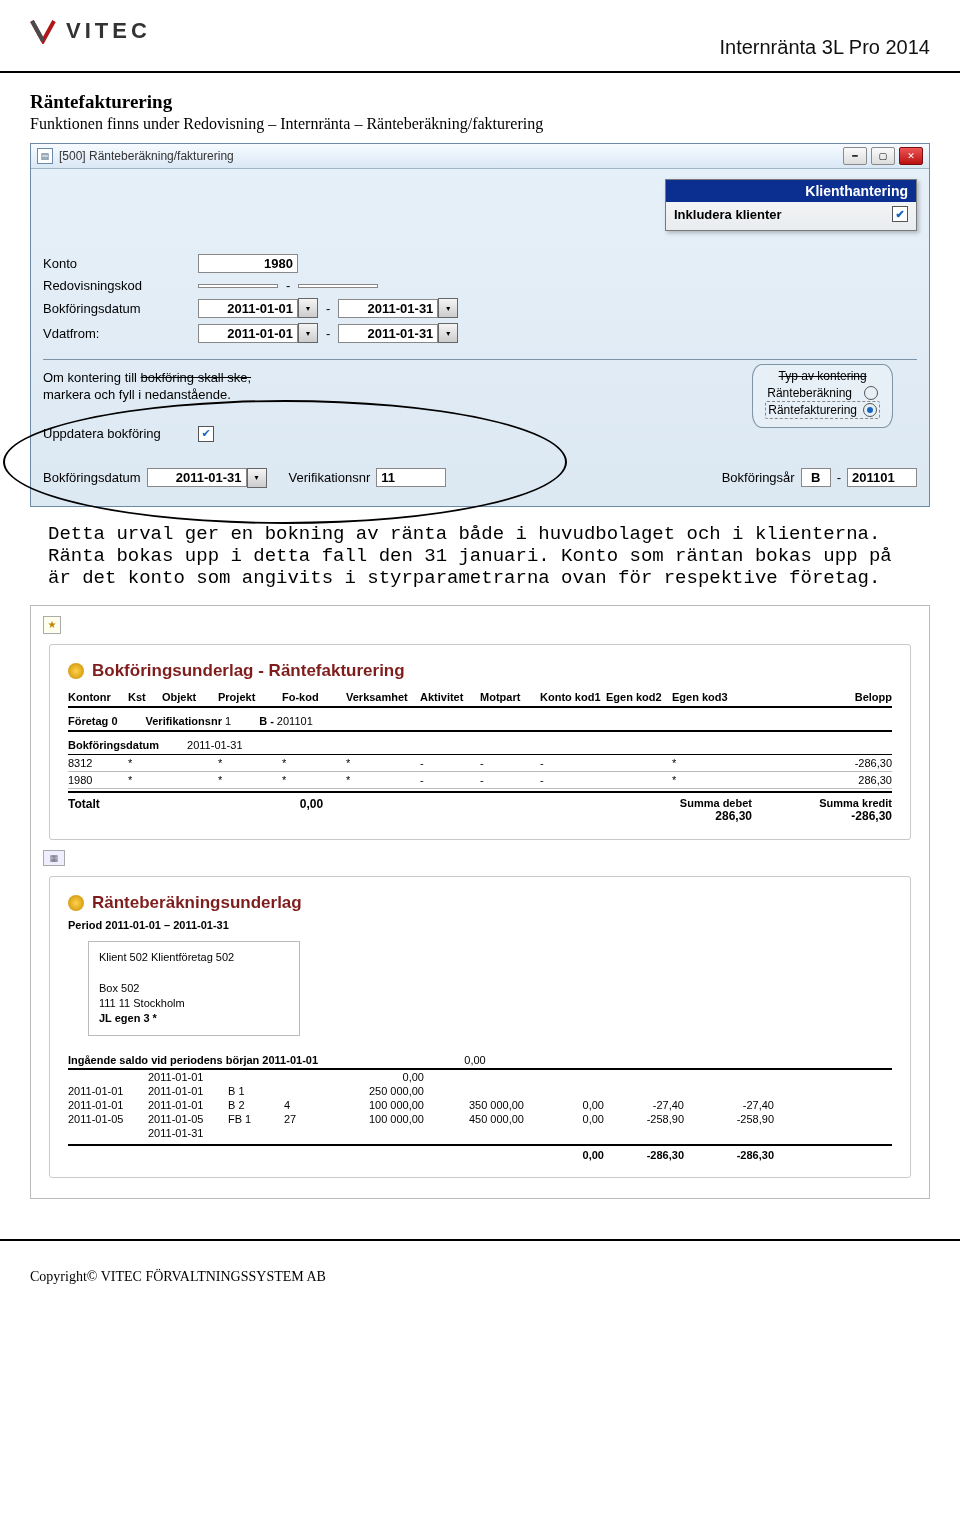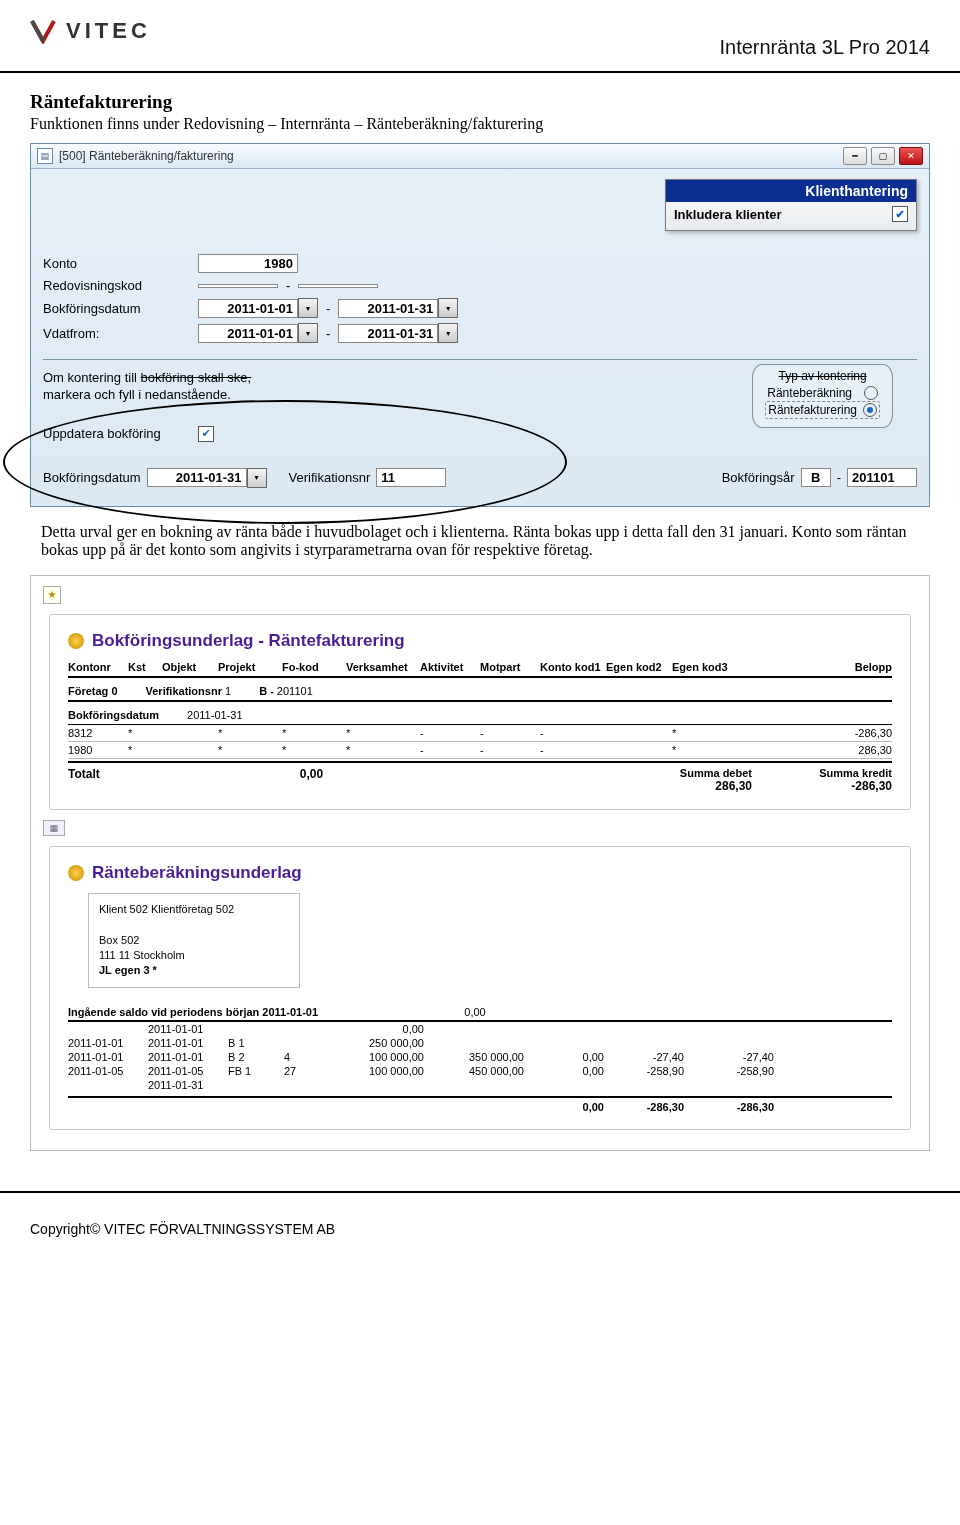--- a/index.html
+++ b/index.html
@@ -41,26 +41,26 @@
   .radio-box{position:absolute;right:24px;top:-6px;border:1px solid #7f94a5;border-radius:10px/14px;padding:4px 12px 8px 12px;font-size:12px;background:rgba(255,255,255,.25)}
   .radio-box .grp-title{text-align:center;text-decoration:line-through;font-size:12px;margin-bottom:2px}
   .radio-row{display:flex;align-items:flex-end;justify-content:space-between;gap:6px;font-size:12px;padding:1px 2px}
   .radio-row .rb{width:12px;height:12px;border:1px solid #555;border-radius:50%;display:inline-flex;align-items:center;justify-content:center}
   .radio-row .rb.sel::after{content:"";width:6px;height:6px;border-radius:50%;background:#1565c0}
   .radio-row.sel{border:1px dashed #888;border-radius:2px}
   .ellipsis-mark{position:absolute;border:2px solid #000;border-radius:50%;width:560px;height:120px;left:-40px;top:30px;pointer-events:none}
   .bottom-row{display:flex;align-items:center;gap:22px;margin-top:26px;font-size:13px}
   .bottom-row .grp{display:flex;align-items:center;gap:6px}
   
-  .para{font-family:Liberation Serif, serif;font-size:16px;margin:16px 11px}
+  .para{font-family:Liberation Mono, monospace;font-size:19px;margin:16px 18px}
   
   .report-wrap{border:1px solid #bbb;background:#fff;padding:10px 12px;font-family:Arial,Helvetica,sans-serif}
   .report-wrap .icon-corner{width:16px;height:16px;border:1px solid #aaa;background:#ffe;margin-bottom:8px;display:flex;align-items:center;justify-content:center;font-size:10px;color:#b80}
   .panel{border:1px solid #c9c9c9;border-radius:3px;padding:16px 18px;margin:10px 6px;background:#fff}
-  .panel-title{display:flex;align-items:center;gap:8px;font-weight:700;font-size:17px;color:#4c1d95;margin-bottom:10px}
+  .panel-title{display:flex;align-items:center;gap:8px;font-weight:700;font-size:17px;color:#7f1d1d;margin-bottom:10px}
   .panel-title .ico{width:16px;height:16px;border-radius:50%;background:radial-gradient(#ffd24a,#c68b00)}
   
   .grid{font-size:11px}
   .grid .hdrrow{display:grid;grid-template-columns:60px 34px 56px 64px 64px 74px 60px 60px 66px 66px 66px 1fr;font-weight:700;border-bottom:2px solid #000;padding-bottom:3px}
   .grid .hdrrow div:last-child{text-align:right}
   .grid .row{display:grid;grid-template-columns:60px 34px 56px 64px 64px 74px 60px 60px 66px 66px 66px 1fr;border-bottom:1px solid #bbb;padding:2px 0}
   .grid .row div{overflow:hidden;white-space:nowrap}
   .grid .row div:last-child{text-align:right}
   .subhdr{display:flex;gap:28px;font-size:11px;font-weight:700;border-bottom:2px solid #000;padding:3px 0;margin-top:4px}
   .subhdr span{font-weight:700}
@@ -70,21 +70,21 @@
   .addr-box{border:1px solid #bbb;padding:8px 10px;font-size:11px;width:190px;margin:10px 0 16px 20px;line-height:1.4}
   .addr-box .b{font-weight:700}
   .line-hdr{font-size:11px;font-weight:700;border-bottom:2px solid #000;padding-bottom:2px;display:grid;grid-template-columns:80px 80px 56px 50px 90px 100px 80px 80px 90px}
   .line-hdr div:nth-child(n+5){text-align:right}
   .line-row{font-size:11px;display:grid;grid-template-columns:80px 80px 56px 50px 90px 100px 80px 80px 90px;padding:1px 0}
   .line-row div:nth-child(n+5){text-align:right}
   .line-total{font-size:11px;font-weight:700;display:grid;grid-template-columns:80px 80px 56px 50px 90px 100px 80px 80px 90px;border-top:2px solid #000;margin-top:4px;padding-top:3px}
   .line-total div:nth-child(n+5){text-align:right}
   .saldo-row{font-size:11px;font-weight:700;border-bottom:2px solid #000;display:flex;justify-content:space-between;padding:2px 0;margin-top:0}
   .saldo-row .val{width:200px;text-align:center;font-weight:400}
-  .footer{font-family:Liberation Sans, sans-serif;font-size:14px;padding:28px 30px 20px 30px;border-top:2px solid #000}
+  .footer{font-family:Liberation Serif, serif;font-size:14px;padding:28px 30px 20px 30px;border-top:2px solid #000}
   .period{font-size:11px;font-weight:700;margin:-4px 0 8px 0}
   .mini-icon{width:20px;height:14px;border:1px solid #aaa;background:#eef;margin:8px 0;display:flex;align-items:center;justify-content:center;font-size:9px;color:#667}
 </style>
 </head>
 <body>
 <div class="page">
 
 <div class="hdr">
   <div class="logo-row">
     <span class="logo-v">
@@ -287,20 +287,21 @@
       </div>
     </div>
 
     <div class="mini-icon">▦</div>
 
     <div class="panel">
       <div class="panel-title">
             <span class="ico"></span>
             <span>Ränteberäkningsunderlag</span>
           </div>
+      <div class="period">Period 2011-01-01 – 2011-01-31</div>
 
       <div class="addr-box">
         <div>Klient    502   Klientföretag 502</div><br>
         <div>Box 502</div>
         <div>111 11 Stockholm</div>
         <div class="b">JL egen 3        *</div>
       </div>
 
       <div class="saldo-row">
         <span>Ingående saldo vid periodens början 2011-01-01</span>

